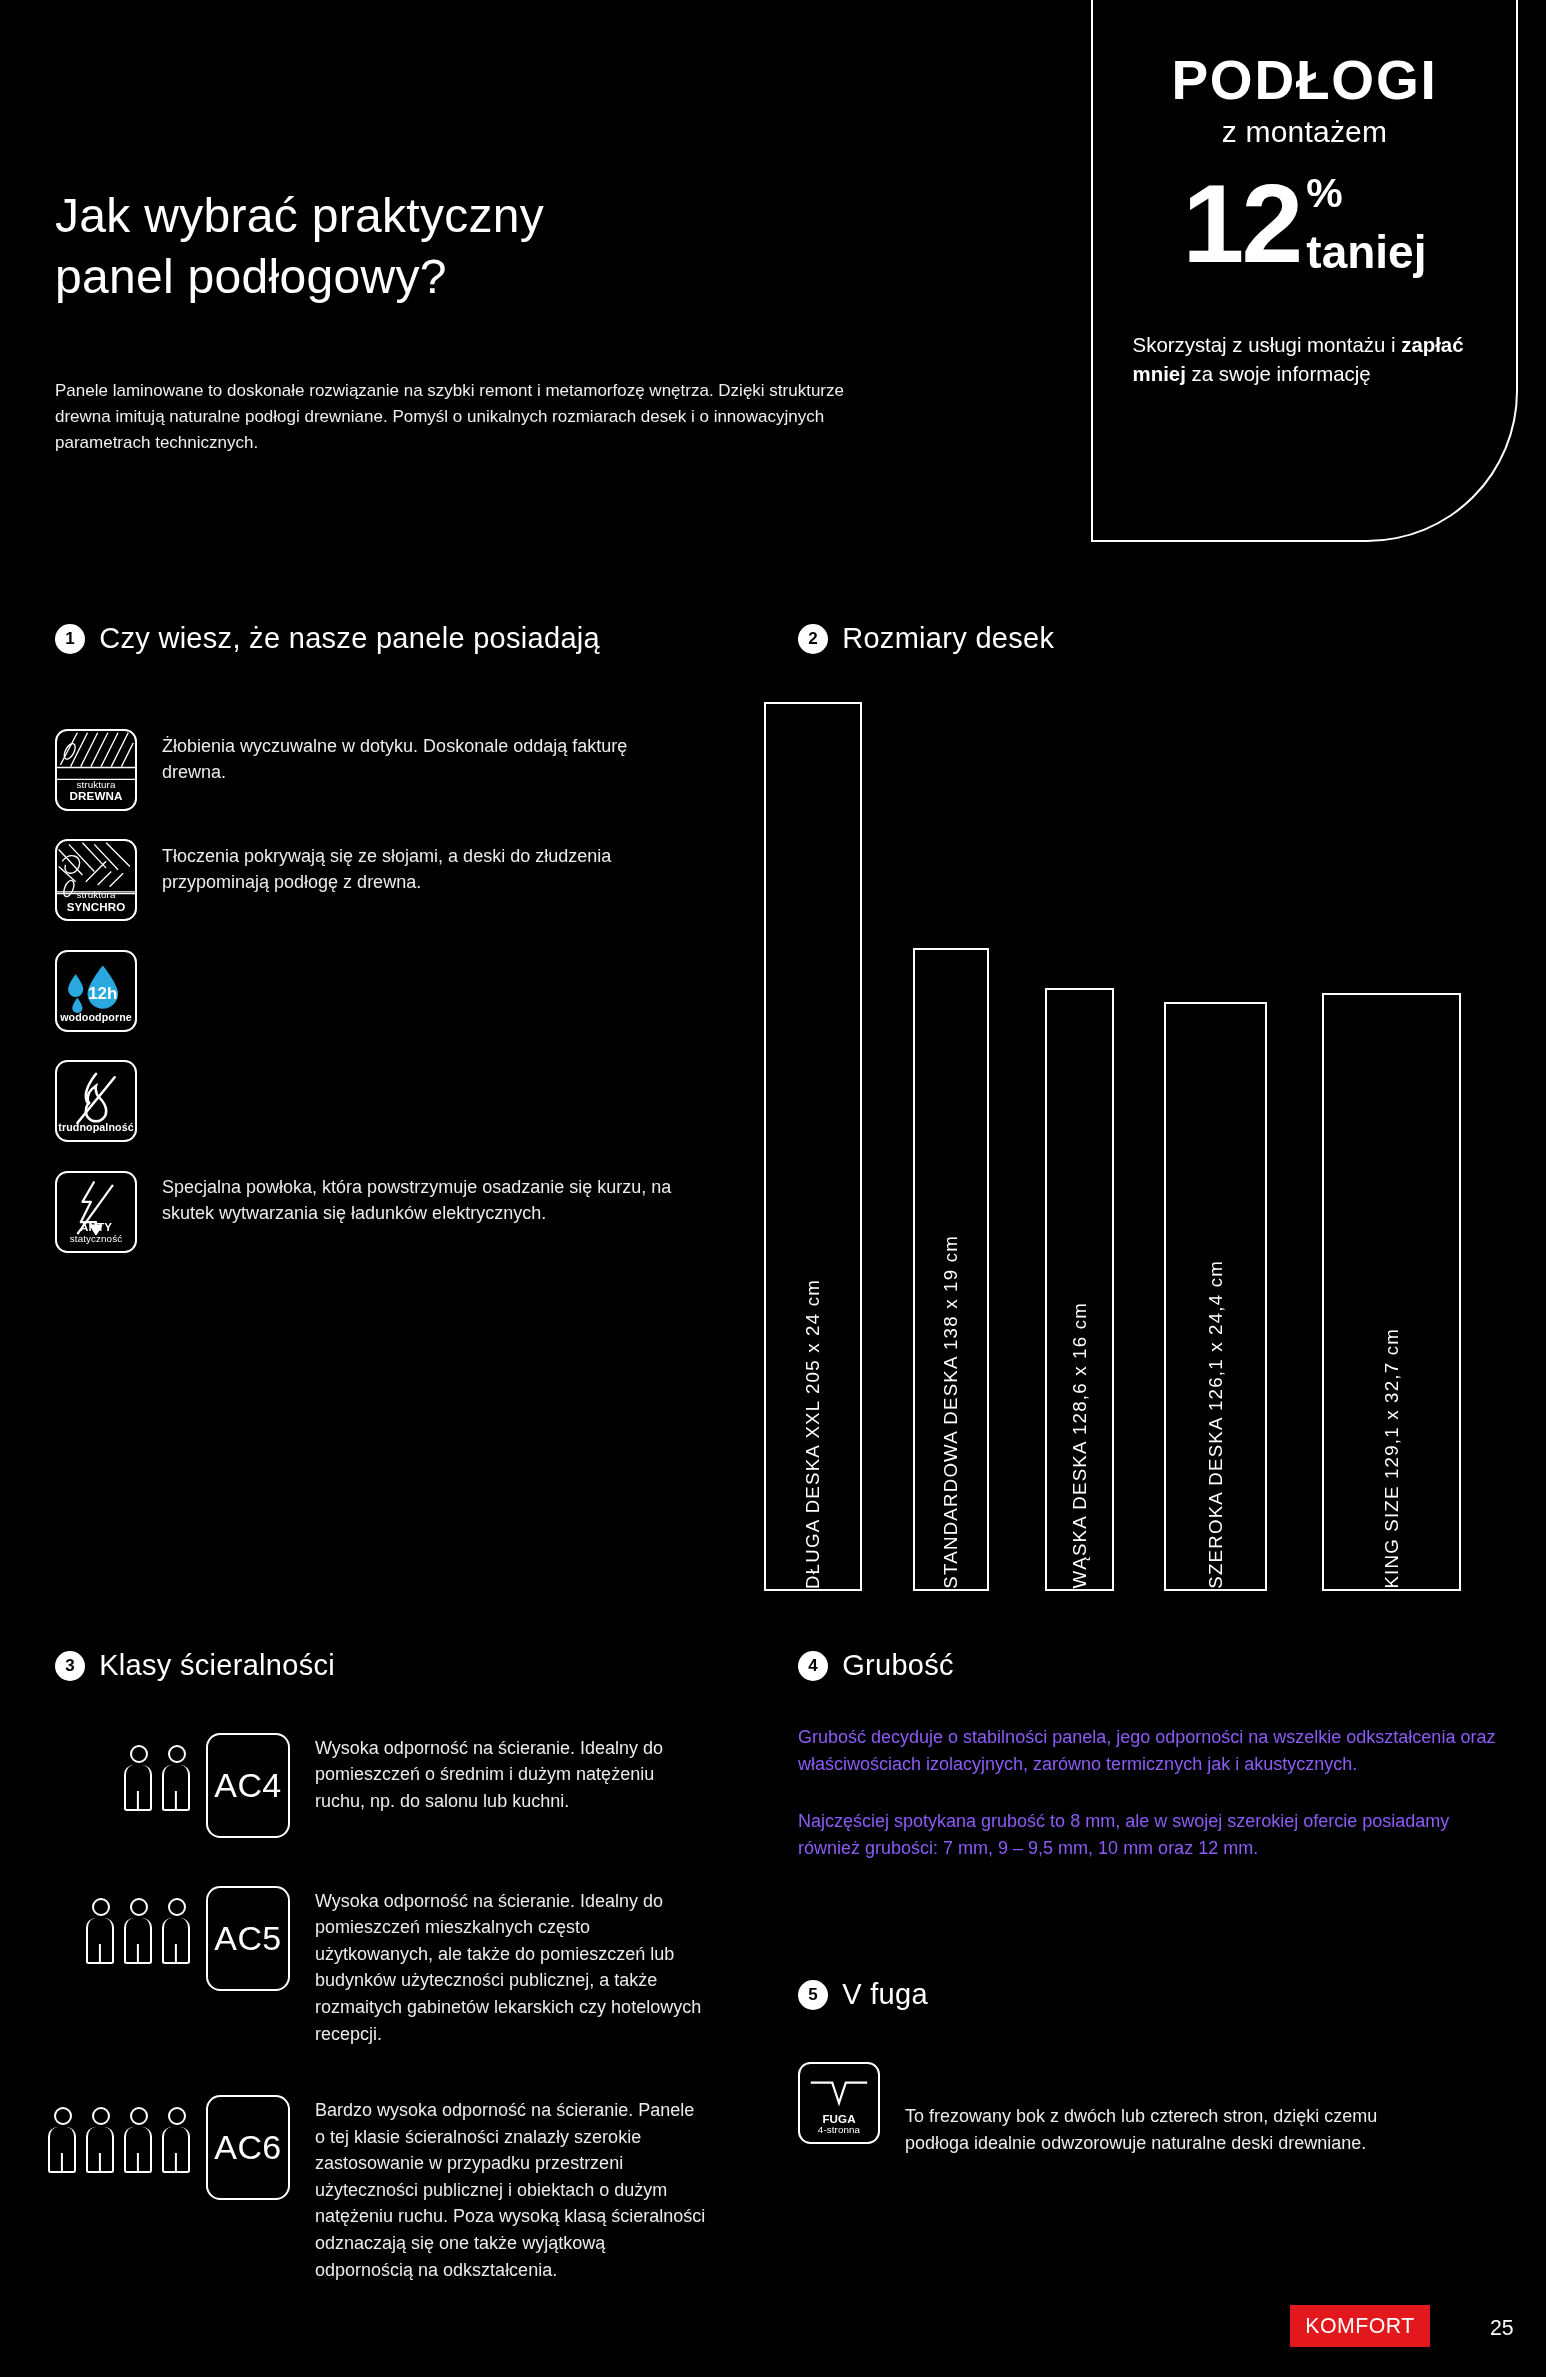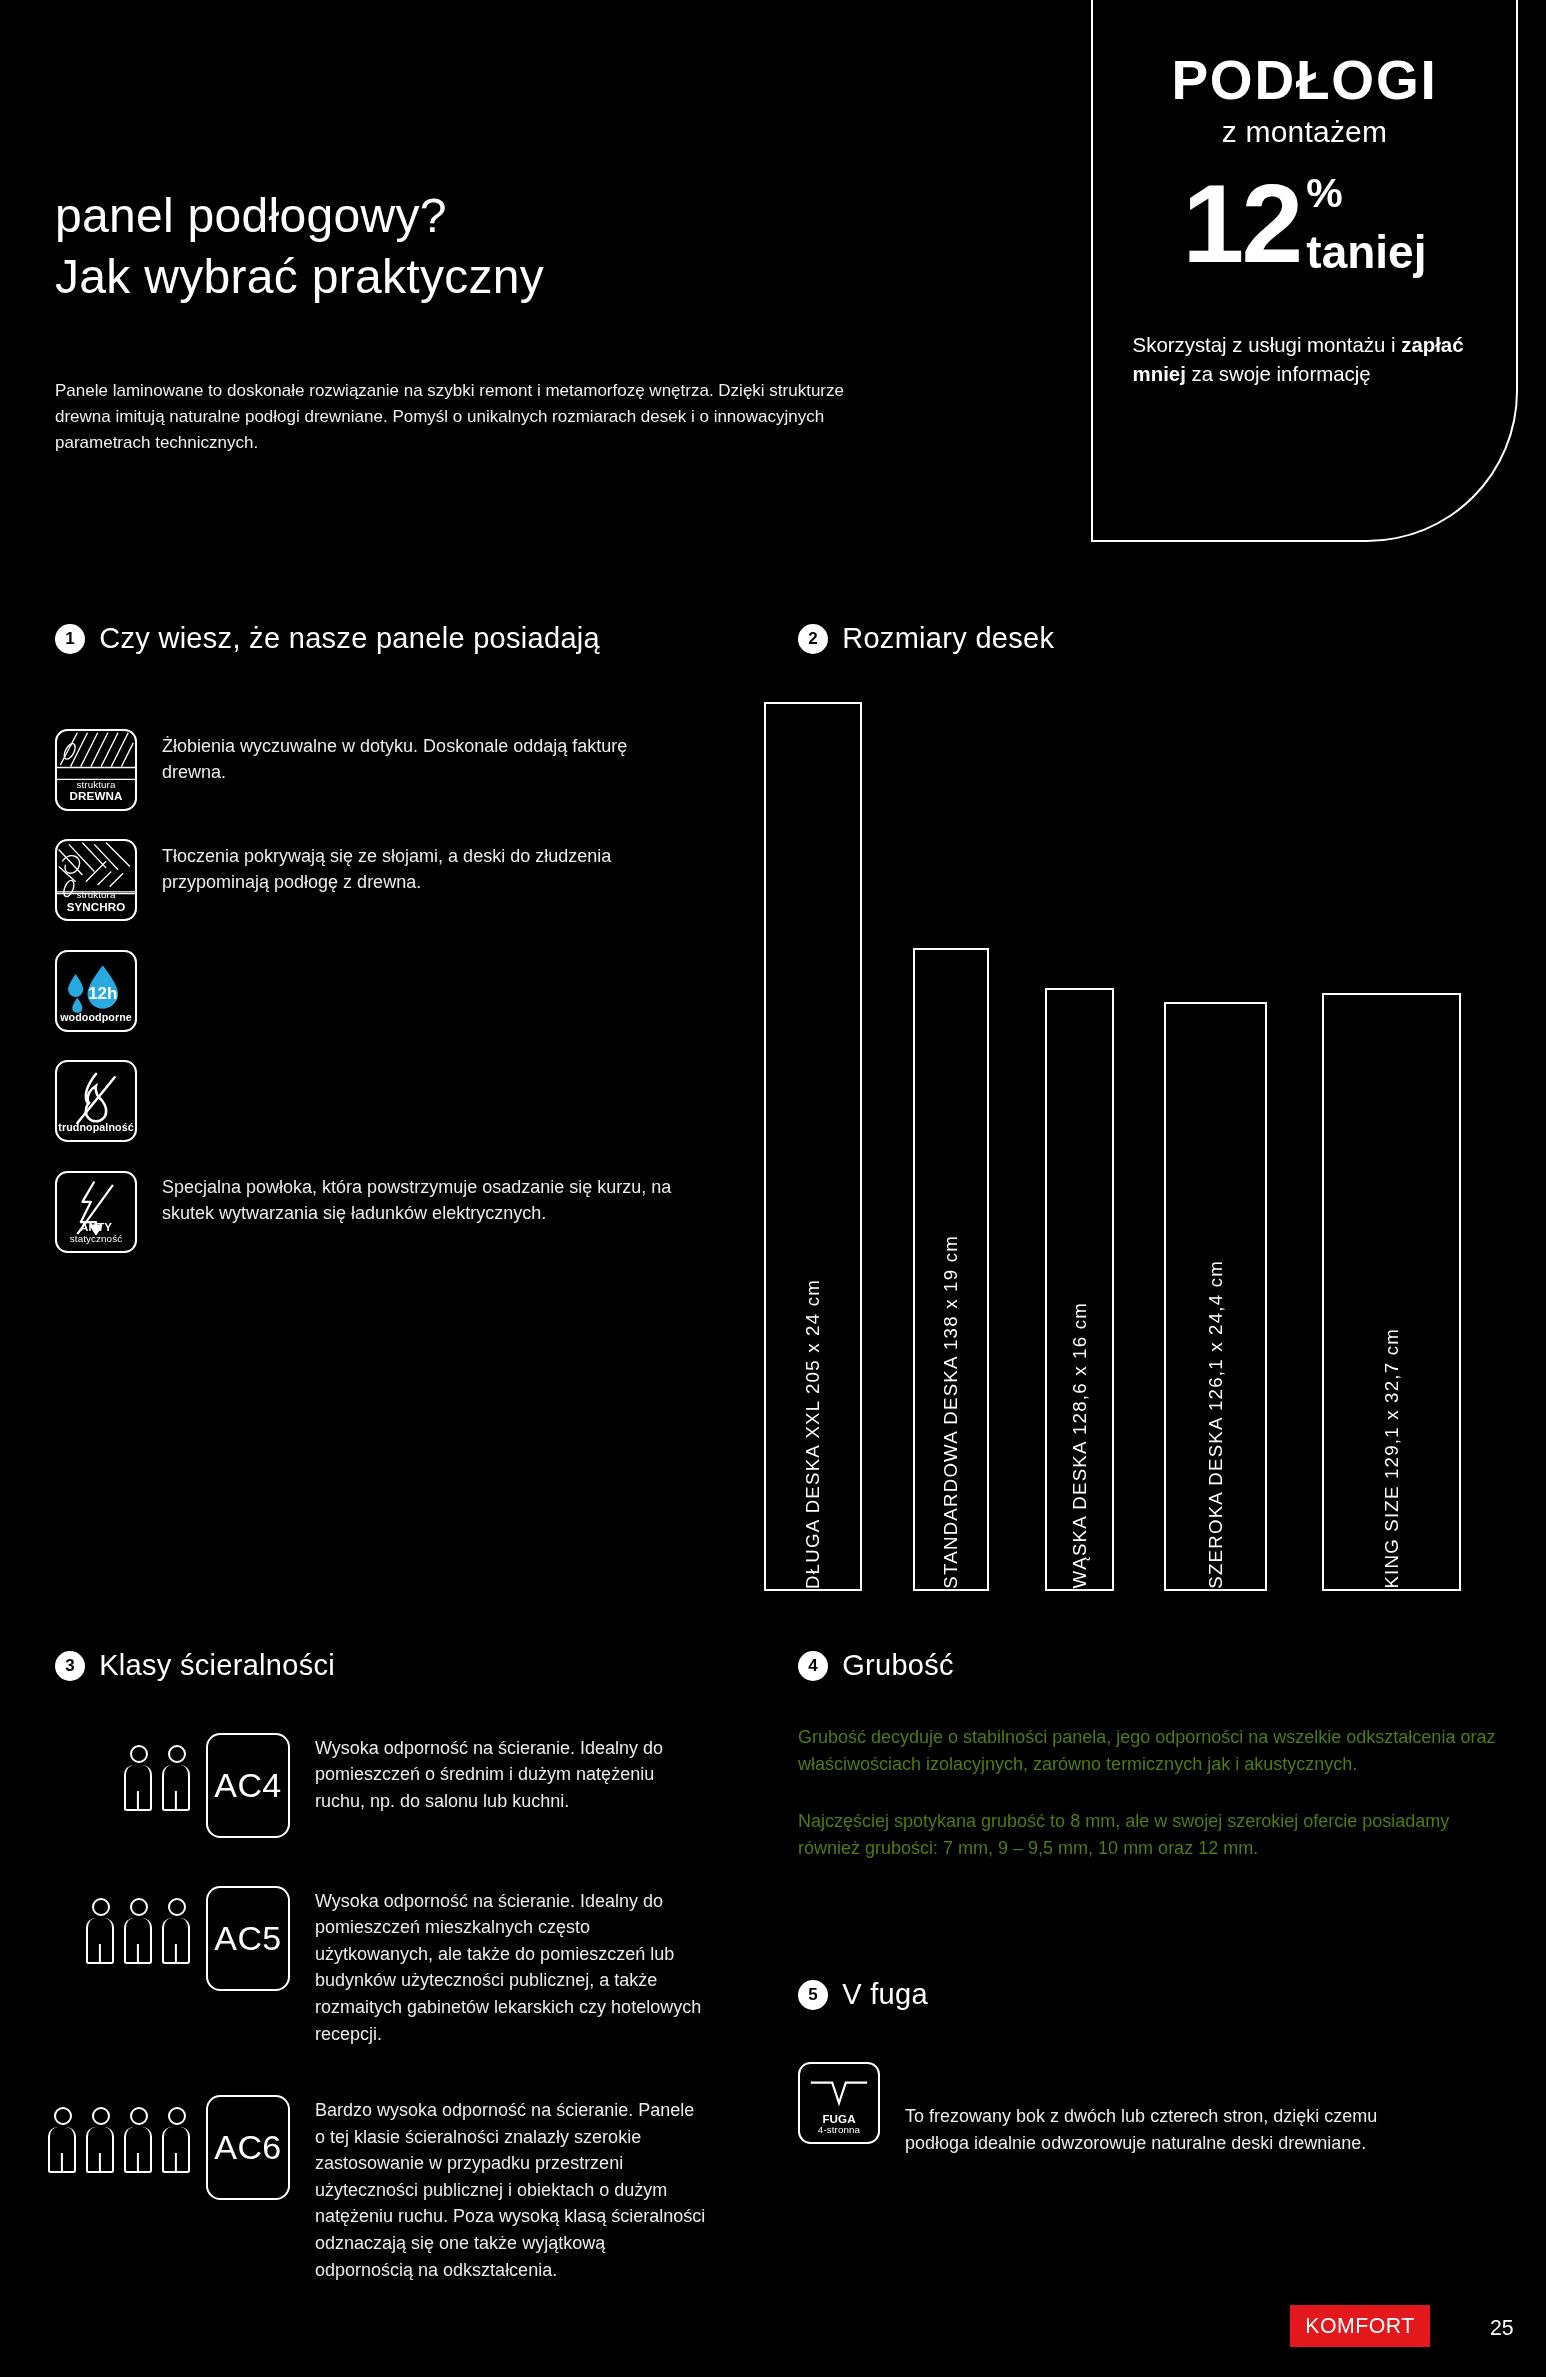--- a/index.html
+++ b/index.html
@@ -125,21 +125,21 @@
     border: 2.7px solid #fff; border-radius: 14.2px;
     display: flex; align-items: center; justify-content: center;
     font-size: 34px; font-weight: 400; letter-spacing: 0.4px;
     margin-top: 18px;
   }
   .actext { font-size: 18px; line-height: 1.48; font-weight: 300; color: #ececec;
             padding-left: 25px; padding-top: 19.6px; width: 418px; }
 
   
   .thick { position: absolute; left: 798px; top: 1724px; width: 711px; }
-  .thick p { font-size: 18px; line-height: 1.5; font-weight: 300; color: #4d7c0f; }
+  .thick p { font-size: 18px; line-height: 1.5; font-weight: 300; color: #8b5cf6; }
   .thick p + p { margin-top: 30px; }
 
   
   .vfuga { position: absolute; left: 798px; top: 2062px; display: flex; gap: 25px; align-items: flex-start; }
   .vf-desc { font-size: 18px; line-height: 1.5; font-weight: 300; color: #ececec; width: 533px; padding-top: 41px; }
 
   
   .logo {
     position: absolute; left: 1290px; top: 2305px;
     width: 140px; height: 42px; background: #E2181C;
@@ -147,22 +147,22 @@
     font-size: 21.3px; font-weight: 400; letter-spacing: 0.5px; color: #fff;
   }
   .pagenum { position: absolute; left: 1490px; top: 2316px; font-size: 21.3px; font-weight: 400; color: #fff; }
 
   svg { display: block; }
 </style>
 </head>
 <body>
 
 <div class="hero-title">
+  <div>Jak wybrać praktyczny</div>
   <div>panel podłogowy?</div>
-  <div>Jak wybrać praktyczny</div>
 </div>
 <div class="hero-intro">Panele laminowane to doskonałe rozwiązanie na szybki remont i metamorfozę wnętrza. Dzięki strukturze drewna imitują naturalne podłogi drewniane. Pomyśl o unikalnych rozmiarach desek i o innowacyjnych parametrach technicznych.</div>
 
 <div class="promo">
   <div class="promo-title">PODŁOGI</div>
   <div class="promo-sub">z montażem</div>
   <div class="promo-deal">
     <span class="promo-num">12</span>
     <span class="promo-pct-wrap">
       <span class="promo-pct">%</span>

